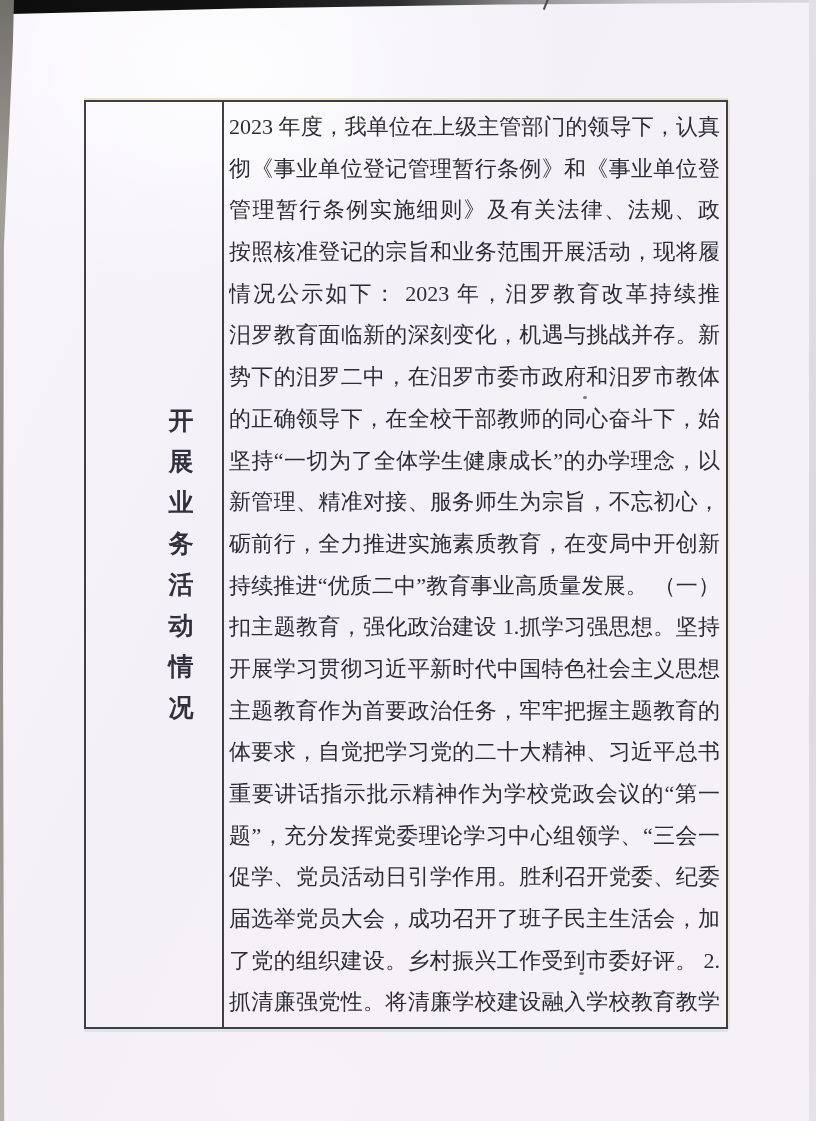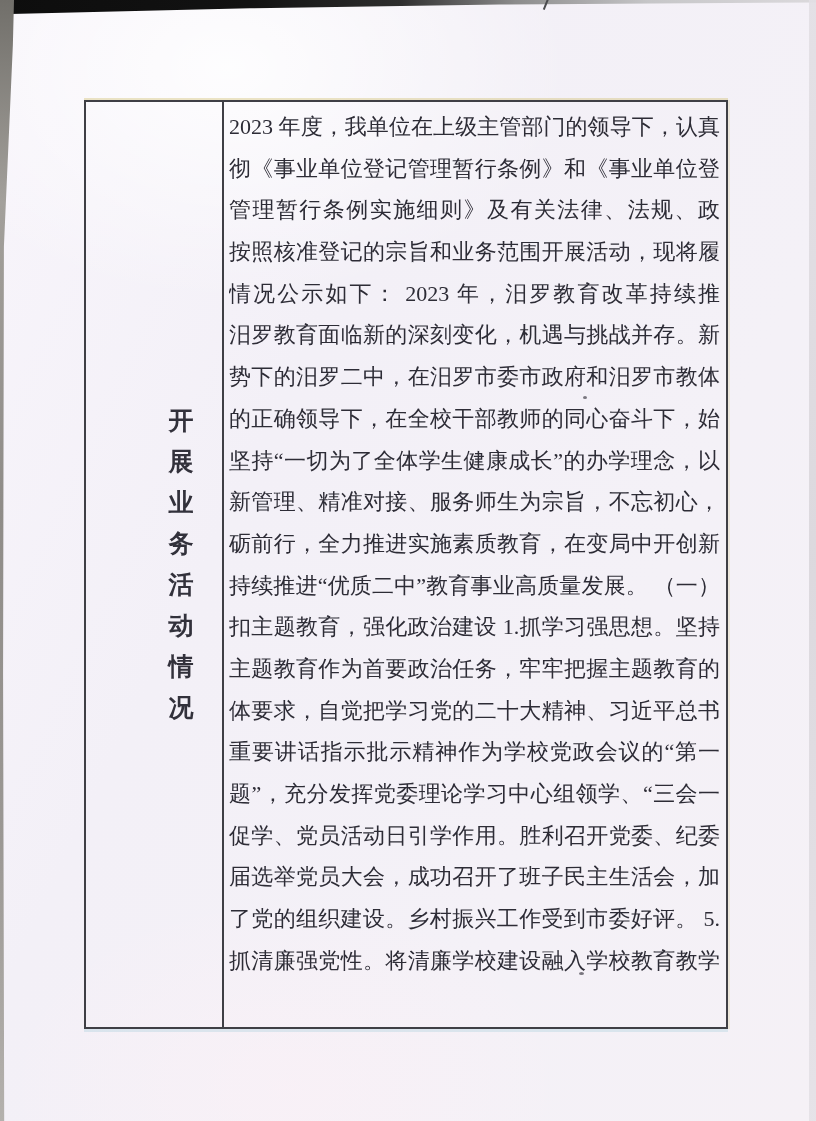--- a/index.html
+++ b/index.html
@@ -148,33 +148,34 @@
         <div class="text-line">坚持“一切为了全体学生健康成长”的办学理念，以创</div>
 
         <div class="text-line">新管理、精准对接、服务师生为宗旨，不忘初心，砥</div>
 
         <div class="text-line">砺前行，全力推进实施素质教育，在变局中开创新局，</div>
 
         <div class="text-line">持续推进“优质二中”教育事业高质量发展。 （一）紧</div>
 
         <div class="text-line">扣主题教育，强化政治建设 1.抓学习强思想。坚持把</div>
 
+        <div class="text-line">开展学习贯彻习近平新时代中国特色社会主义思想</div>
 
         <div class="text-line">主题教育作为首要政治任务，牢牢把握主题教育的总</div>
 
         <div class="text-line">体要求，自觉把学习党的二十大精神、习近平总书记</div>
 
         <div class="text-line">重要讲话指示批示精神作为学校党政会议的“第一议</div>
 
         <div class="text-line">题”，充分发挥党委理论学习中心组领学、“三会一课”</div>
 
         <div class="text-line">促学、党员活动日引学作用。胜利召开党委、纪委换</div>
 
         <div class="text-line">届选举党员大会，成功召开了班子民主生活会，加强</div>
 
-        <div class="text-line">了党的组织建设。乡村振兴工作受到市委好评。 5.</div>
+        <div class="text-line">了党的组织建设。乡村振兴工作受到市委好评。 2.</div>
 
         <div class="text-line">抓清廉强党性。将清廉学校建设融入学校教育教学管</div>
       </div>
 
   </div>
 
 </div>
 
 </body></html>

